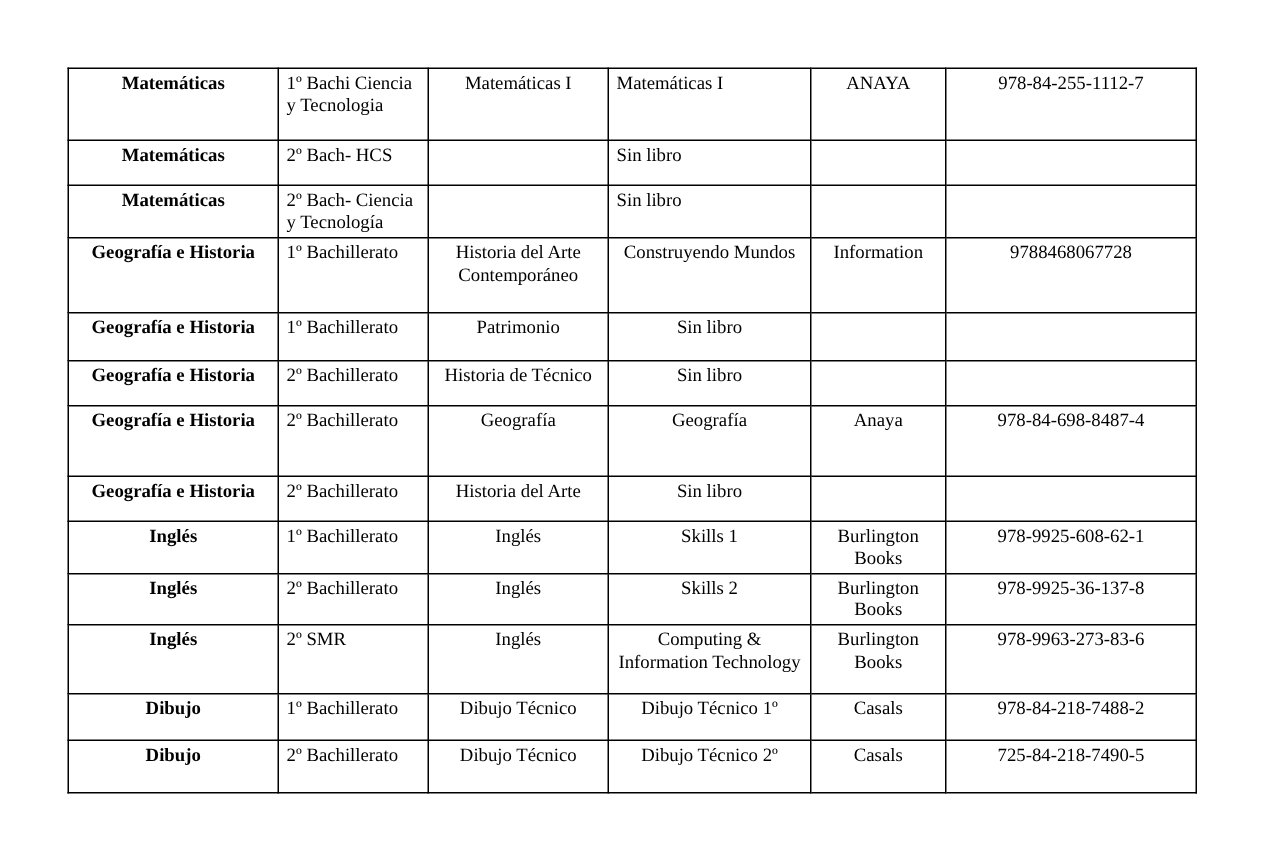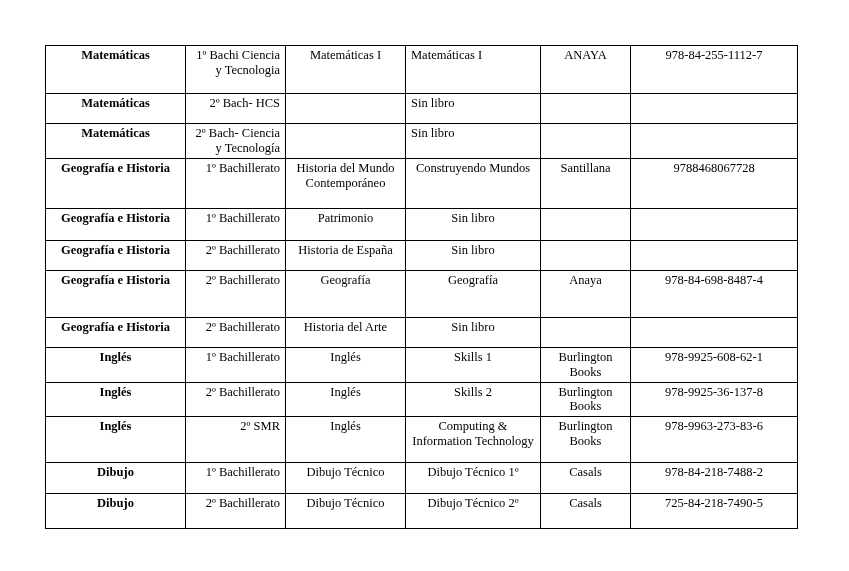--- a/index.html
+++ b/index.html
@@ -30,21 +30,21 @@
     padding: 2px 5px;
     font-size: 12.5px;
     line-height: 1.18;
     overflow: hidden;
   }
   td.col-subject {
     font-weight: bold;
     text-align: center;
   }
   td.col-course {
-    text-align: right;
+    text-align: left;
   }
   td.col-area,
   td.col-book,
   td.col-publisher,
   td.col-isbn {
     text-align: center;
   }
   td.book-left {
     text-align: left;
   }
@@ -83,37 +83,37 @@
           <td class="col-subject">Matemáticas</td>
           <td class="col-course">2º Bach- Ciencia y Tecnología</td>
           <td class="col-area"></td>
           <td class="col-book book-left">Sin libro</td>
           <td class="col-publisher"></td>
           <td class="col-isbn"></td>
         </tr>
         <tr style="height: 50px;">
           <td class="col-subject">Geografía e Historia</td>
           <td class="col-course">1º Bachillerato</td>
-          <td class="col-area">Historia del Mundo Contemporáneo</td>
+          <td class="col-area">Historia del Arte Contemporáneo</td>
           <td class="col-book">Construyendo Mundos</td>
-          <td class="col-publisher">Santillana</td>
+          <td class="col-publisher">Information</td>
           <td class="col-isbn">9788468067728</td>
         </tr>
         <tr style="height: 32px;">
           <td class="col-subject">Geografía e Historia</td>
           <td class="col-course">1º Bachillerato</td>
           <td class="col-area">Patrimonio</td>
           <td class="col-book">Sin libro</td>
           <td class="col-publisher"></td>
           <td class="col-isbn"></td>
         </tr>
         <tr style="height: 30px;">
           <td class="col-subject">Geografía e Historia</td>
           <td class="col-course">2º Bachillerato</td>
-          <td class="col-area">Historia de España</td>
+          <td class="col-area">Historia de Técnico</td>
           <td class="col-book">Sin libro</td>
           <td class="col-publisher"></td>
           <td class="col-isbn"></td>
         </tr>
         <tr style="height: 47px;">
           <td class="col-subject">Geografía e Historia</td>
           <td class="col-course">2º Bachillerato</td>
           <td class="col-area">Geografía</td>
           <td class="col-book">Geografía</td>
           <td class="col-publisher">Anaya</td>

